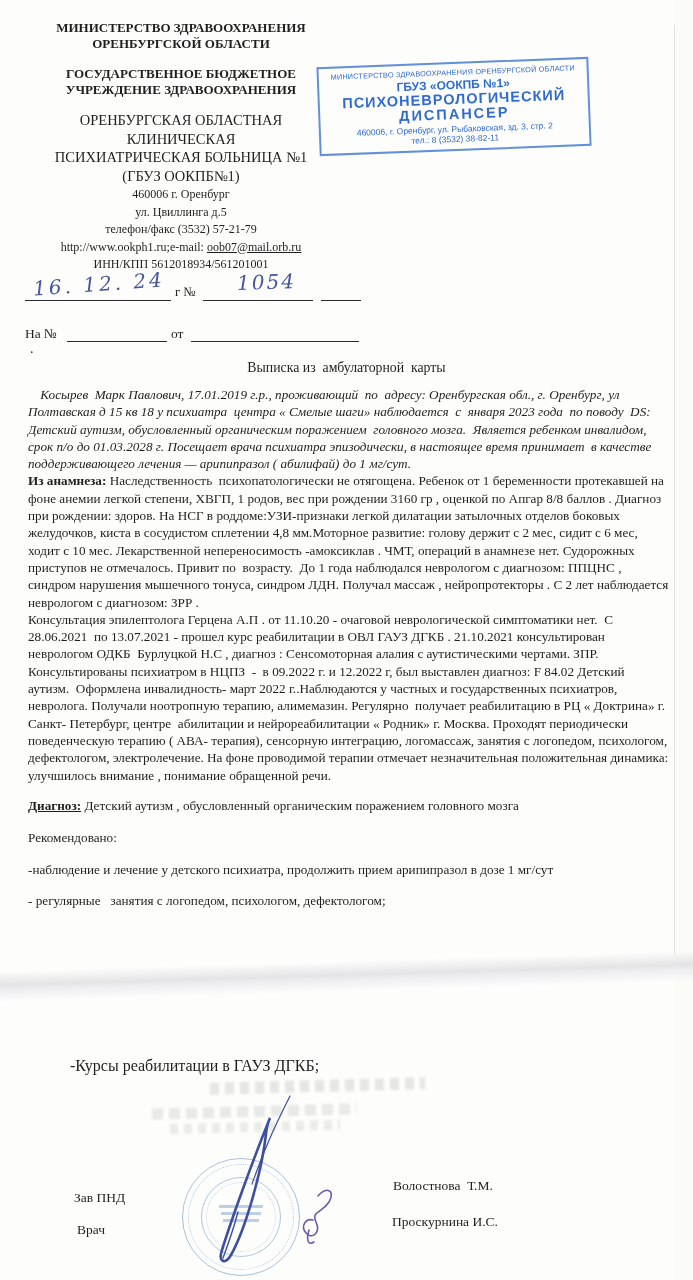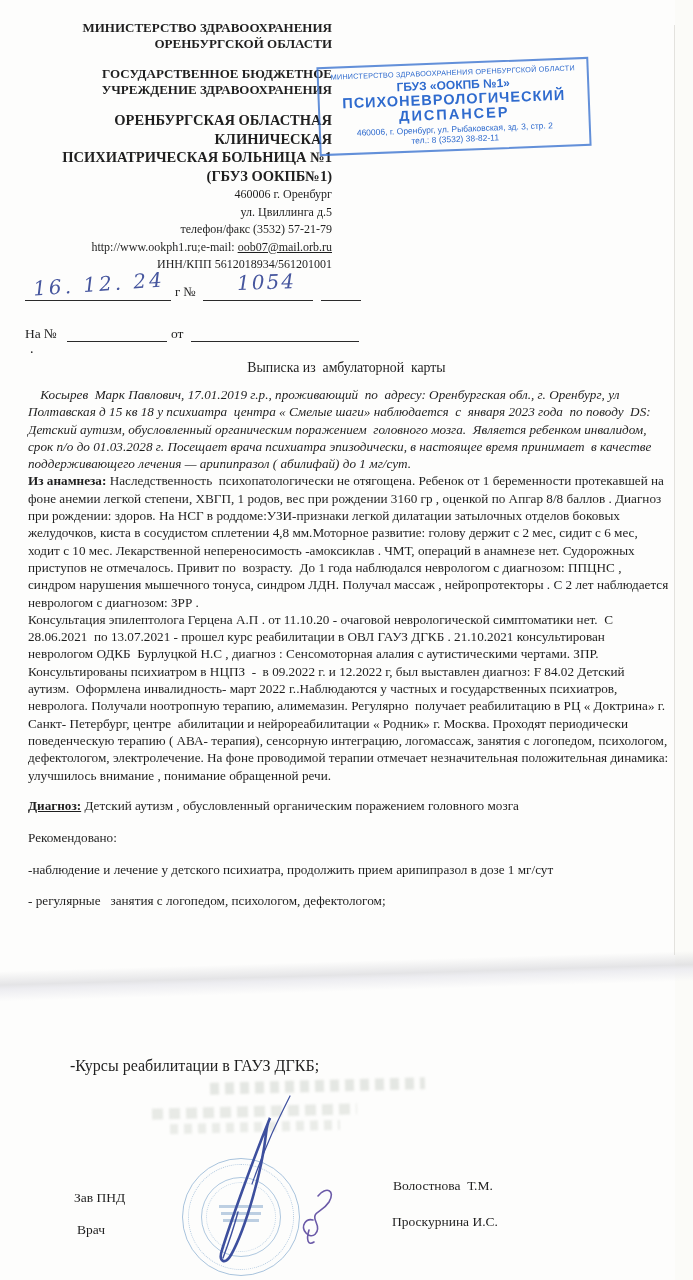--- a/index.html
+++ b/index.html
@@ -11,24 +11,24 @@
   }
   .abs{position:absolute;}
   .pre{white-space:pre-line;}
   .keepsp{white-space:pre-wrap;}
 
   
   .paper-edge{left:674px;top:25px;width:1px;height:930px;background:#e3e2de;}
   .paper-outside{left:675px;top:0;width:18px;height:1280px;background:#faf9f6;opacity:.7;}
 
   
-  .letterhead{left:10px;top:20px;width:322px;text-align:right;}
+  .letterhead{left:20px;top:20px;width:322px;text-align:center;}
   .lh-ministry{font-weight:bold;font-size:13px;line-height:16px;}
   .lh-gov{font-weight:bold;font-size:13px;line-height:16px;margin-top:14px;}
-  .lh-hospital{font-weight:bold;font-size:14.5px;line-height:18.5px;margin-top:13px;}
+  .lh-hospital{font-weight:normal;font-size:14.5px;line-height:18.5px;margin-top:13px;}
   .lh-addr{font-size:12px;line-height:15.5px;margin-top:2px;}
   .lh-email{text-decoration:underline;}
 
   
   .stamp{
     left:318px;top:62px;width:256px;padding:4px 6px 5px 6px;
     border:2px solid rgba(47,107,206,.75);
     transform:rotate(-2.2deg);
     text-align:center;color:#2f6bce;
     font-family:"Liberation Sans","DejaVu Sans",sans-serif;

